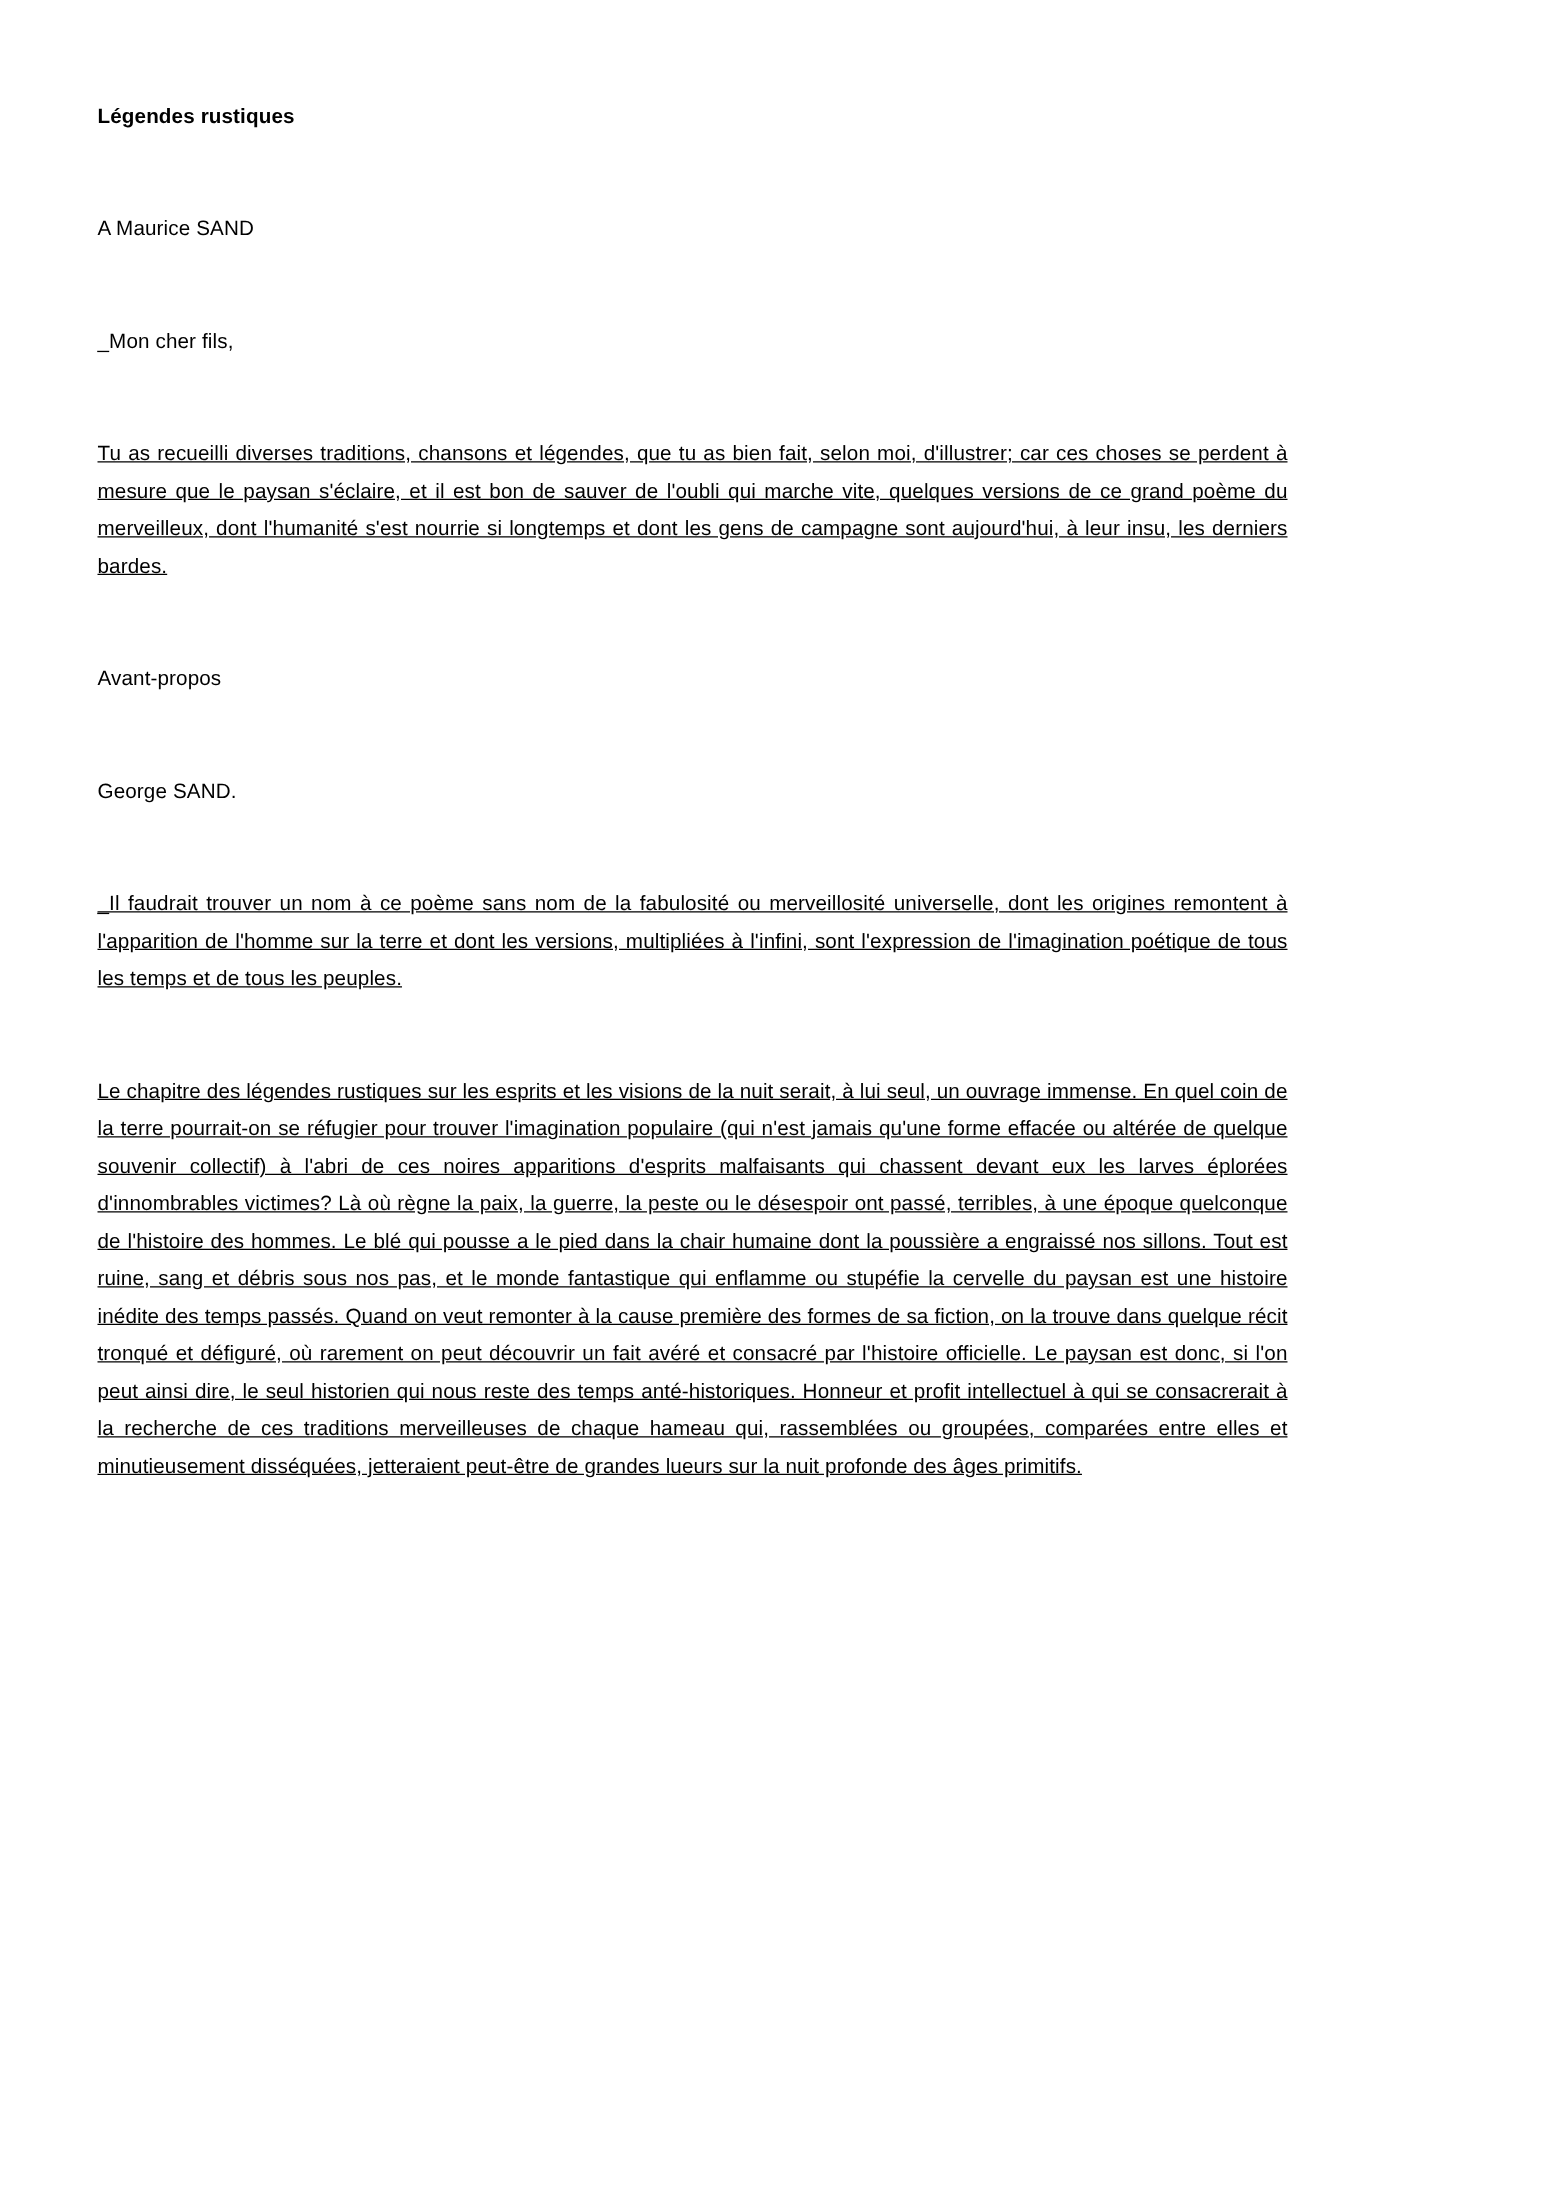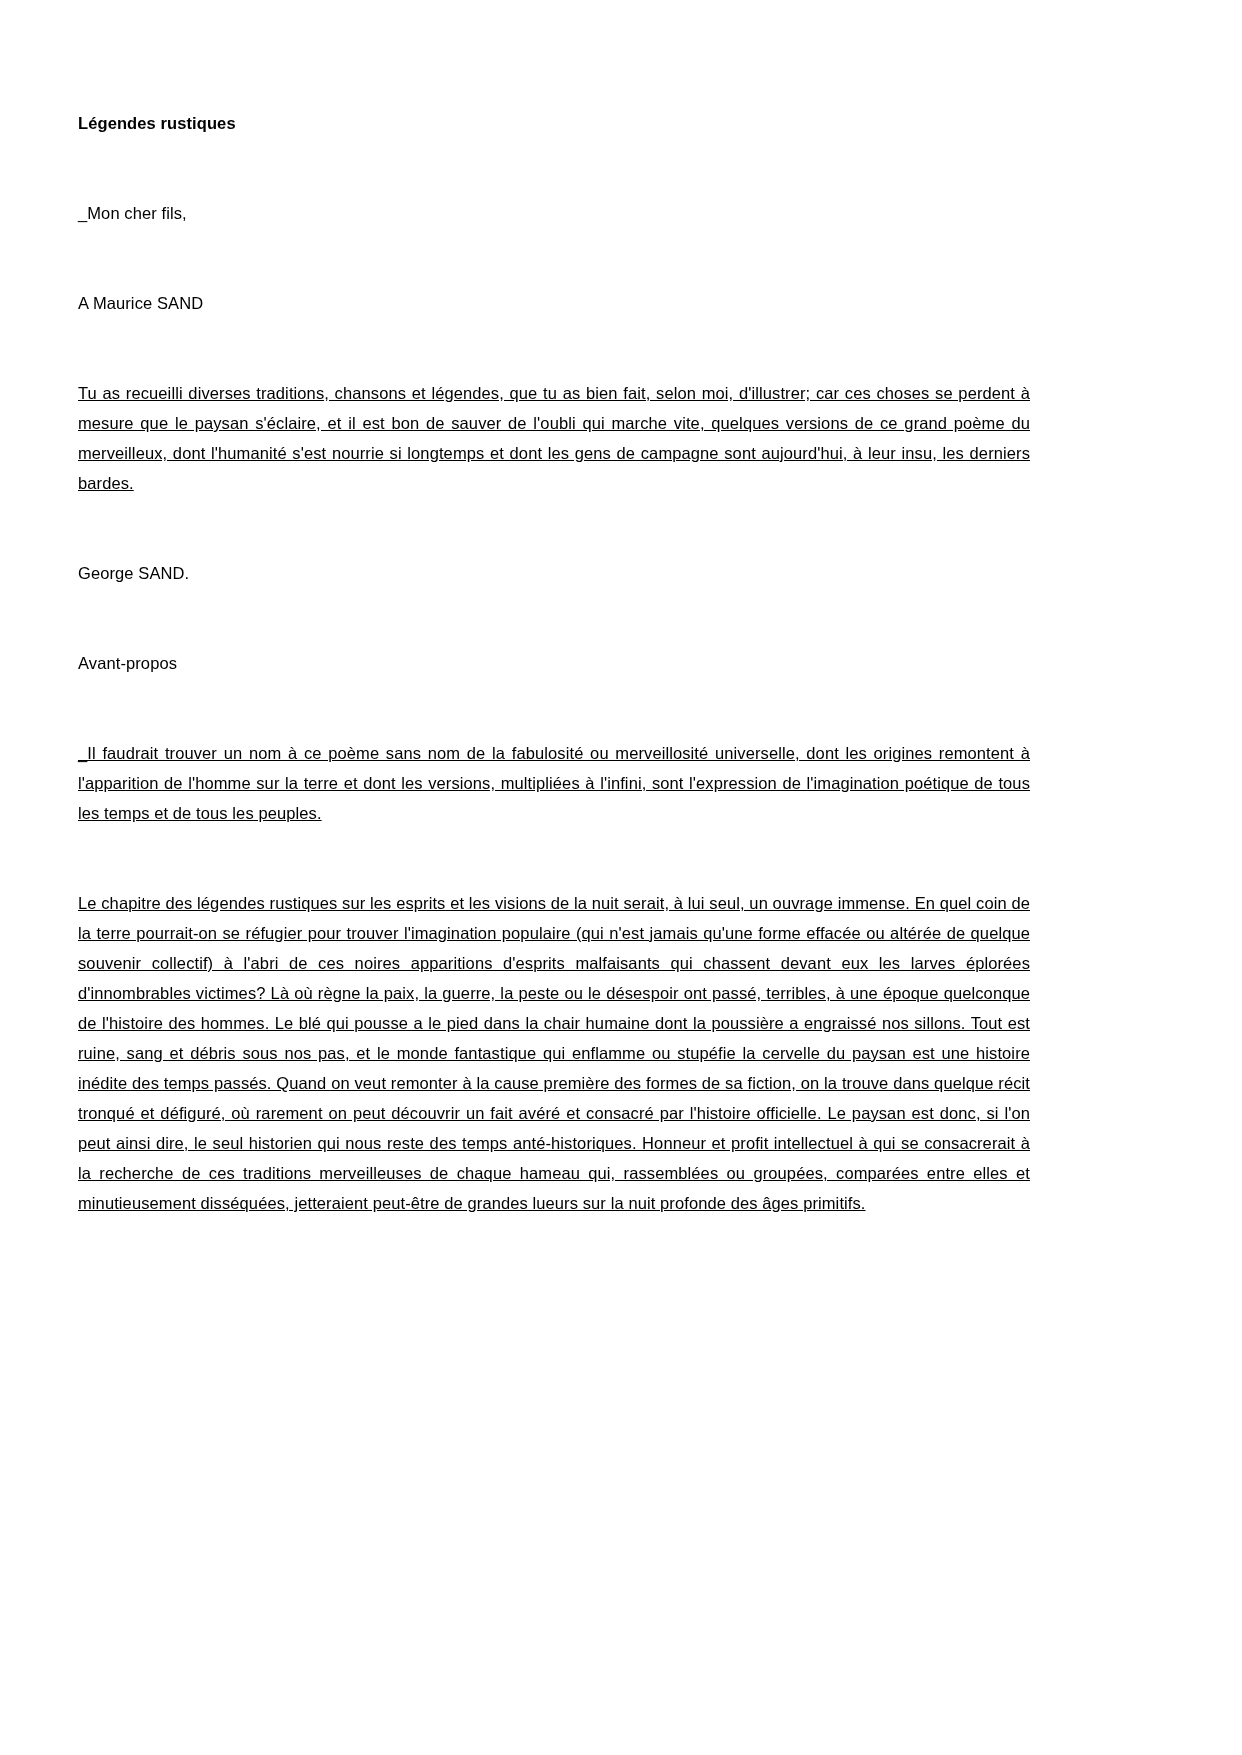--- a/index.html
+++ b/index.html
@@ -11,21 +11,21 @@
     width: 1242px;
     min-height: 1755px;
     font-family: "Liberation Sans", "DejaVu Sans", sans-serif;
     color: #000000;
   }
   .page {
     box-sizing: border-box;
     width: 1242px;
     min-height: 1755px;
     background: #ffffff;
-    padding: 108px 212px 60px 78px;
+    padding: 78px 212px 60px 78px;
   }
   .page p {
     margin: 0 0 60px 0;
     font-size: 16.5px;
     line-height: 30px;
     letter-spacing: 0.1px;
   }
   .doc-title {
     font-weight: bold;
   }
@@ -36,20 +36,20 @@
   }
   .line {
     text-align: left;
   }
 </style>
 </head>
 <body>
 
 <div class="page">
   <p class="doc-title">Légendes rustiques</p>
+  <p class="line">A Maurice SAND</p>
   <p class="line">_Mon cher fils,</p>
-  <p class="line">A Maurice SAND</p>
   <p class="para">Tu as recueilli diverses traditions, chansons et légendes, que tu as bien fait, selon moi, d'illustrer; car ces choses se perdent à mesure que le paysan s'éclaire, et il est bon de sauver de l'oubli qui marche vite, quelques versions de ce grand poème du merveilleux, dont l'humanité s'est nourrie si longtemps et dont les gens de campagne sont aujourd'hui, à leur insu, les derniers bardes.</p>
+  <p class="line">Avant-propos</p>
   <p class="line">George SAND.</p>
-  <p class="line">Avant-propos</p>
   <p class="para">_Il faudrait trouver un nom à ce poème sans nom de la fabulosité ou merveillosité universelle, dont les origines remontent à l'apparition de l'homme sur la terre et dont les versions, multipliées à l'infini, sont l'expression de l'imagination poétique de tous les temps et de tous les peuples.</p>
   <p class="para">Le chapitre des légendes rustiques sur les esprits et les visions de la nuit serait, à lui seul, un ouvrage immense. En quel coin de la terre pourrait-on se réfugier pour trouver l'imagination populaire (qui n'est jamais qu'une forme effacée ou altérée de quelque souvenir collectif) à l'abri de ces noires apparitions d'esprits malfaisants qui chassent devant eux les larves éplorées d'innombrables victimes? Là où règne la paix, la guerre, la peste ou le désespoir ont passé, terribles, à une époque quelconque de l'histoire des hommes. Le blé qui pousse a le pied dans la chair humaine dont la poussière a engraissé nos sillons. Tout est ruine, sang et débris sous nos pas, et le monde fantastique qui enflamme ou stupéfie la cervelle du paysan est une histoire inédite des temps passés. Quand on veut remonter à la cause première des formes de sa fiction, on la trouve dans quelque récit tronqué et défiguré, où rarement on peut découvrir un fait avéré et consacré par l'histoire officielle. Le paysan est donc, si l'on peut ainsi dire, le seul historien qui nous reste des temps anté-historiques. Honneur et profit intellectuel à qui se consacrerait à la recherche de ces traditions merveilleuses de chaque hameau qui, rassemblées ou groupées, comparées entre elles et minutieusement disséquées, jetteraient peut-être de grandes lueurs sur la nuit profonde des âges primitifs.</p>
 </div>
 
 </body></html>

